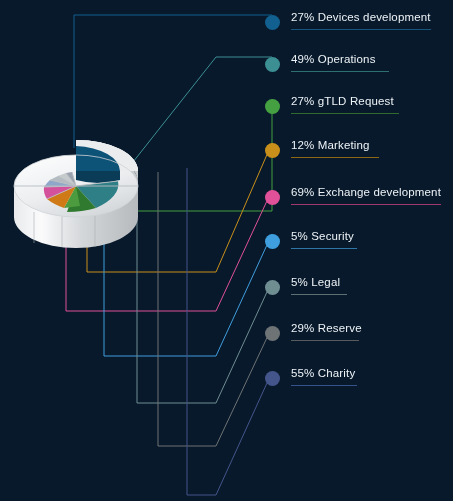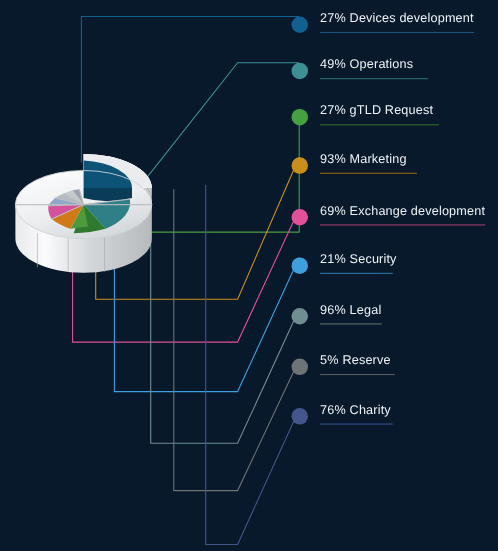--- a/index.html
+++ b/index.html
@@ -165,48 +165,48 @@
     </div>
 
     <div class="legend-item" style="left:265px;top:91px;">
       <span class="legend-dot" style="background:#45a041"></span>
       <span class="legend-text">27% gTLD Request</span>
       <span class="legend-rule" style="width:108px;background:#2f6b2c"></span>
     </div>
 
     <div class="legend-item" style="left:265px;top:135px;">
       <span class="legend-dot" style="background:#c8901a"></span>
-      <span class="legend-text">93% Marketing</span>
+      <span class="legend-text">12% Marketing</span>
       <span class="legend-rule" style="width:88px;background:#8f6712"></span>
     </div>
 
     <div class="legend-item" style="left:265px;top:182px;">
       <span class="legend-dot" style="background:#e0519a"></span>
       <span class="legend-text">69% Exchange development</span>
       <span class="legend-rule" style="width:150px;background:#a03a6e"></span>
     </div>
 
     <div class="legend-item" style="left:265px;top:226px;">
       <span class="legend-dot" style="background:#3f9ede"></span>
-      <span class="legend-text">21% Security</span>
+      <span class="legend-text">5% Security</span>
       <span class="legend-rule" style="width:66px;background:#2d76a6"></span>
     </div>
 
     <div class="legend-item" style="left:265px;top:272px;">
       <span class="legend-dot" style="background:#6f8e92"></span>
-      <span class="legend-text">96% Legal</span>
+      <span class="legend-text">5% Legal</span>
       <span class="legend-rule" style="width:56px;background:#5c6f72"></span>
     </div>
 
     <div class="legend-item" style="left:265px;top:318px;">
       <span class="legend-dot" style="background:#6e7375"></span>
-      <span class="legend-text">5% Reserve</span>
+      <span class="legend-text">29% Reserve</span>
       <span class="legend-rule" style="width:68px;background:#585c5e"></span>
     </div>
 
     <div class="legend-item" style="left:265px;top:363px;">
       <span class="legend-dot" style="background:#44558c"></span>
-      <span class="legend-text">76% Charity</span>
+      <span class="legend-text">55% Charity</span>
       <span class="legend-rule" style="width:66px;background:#35538a"></span>
     </div>
 
   </div>
 </div>
 
 </body></html>

